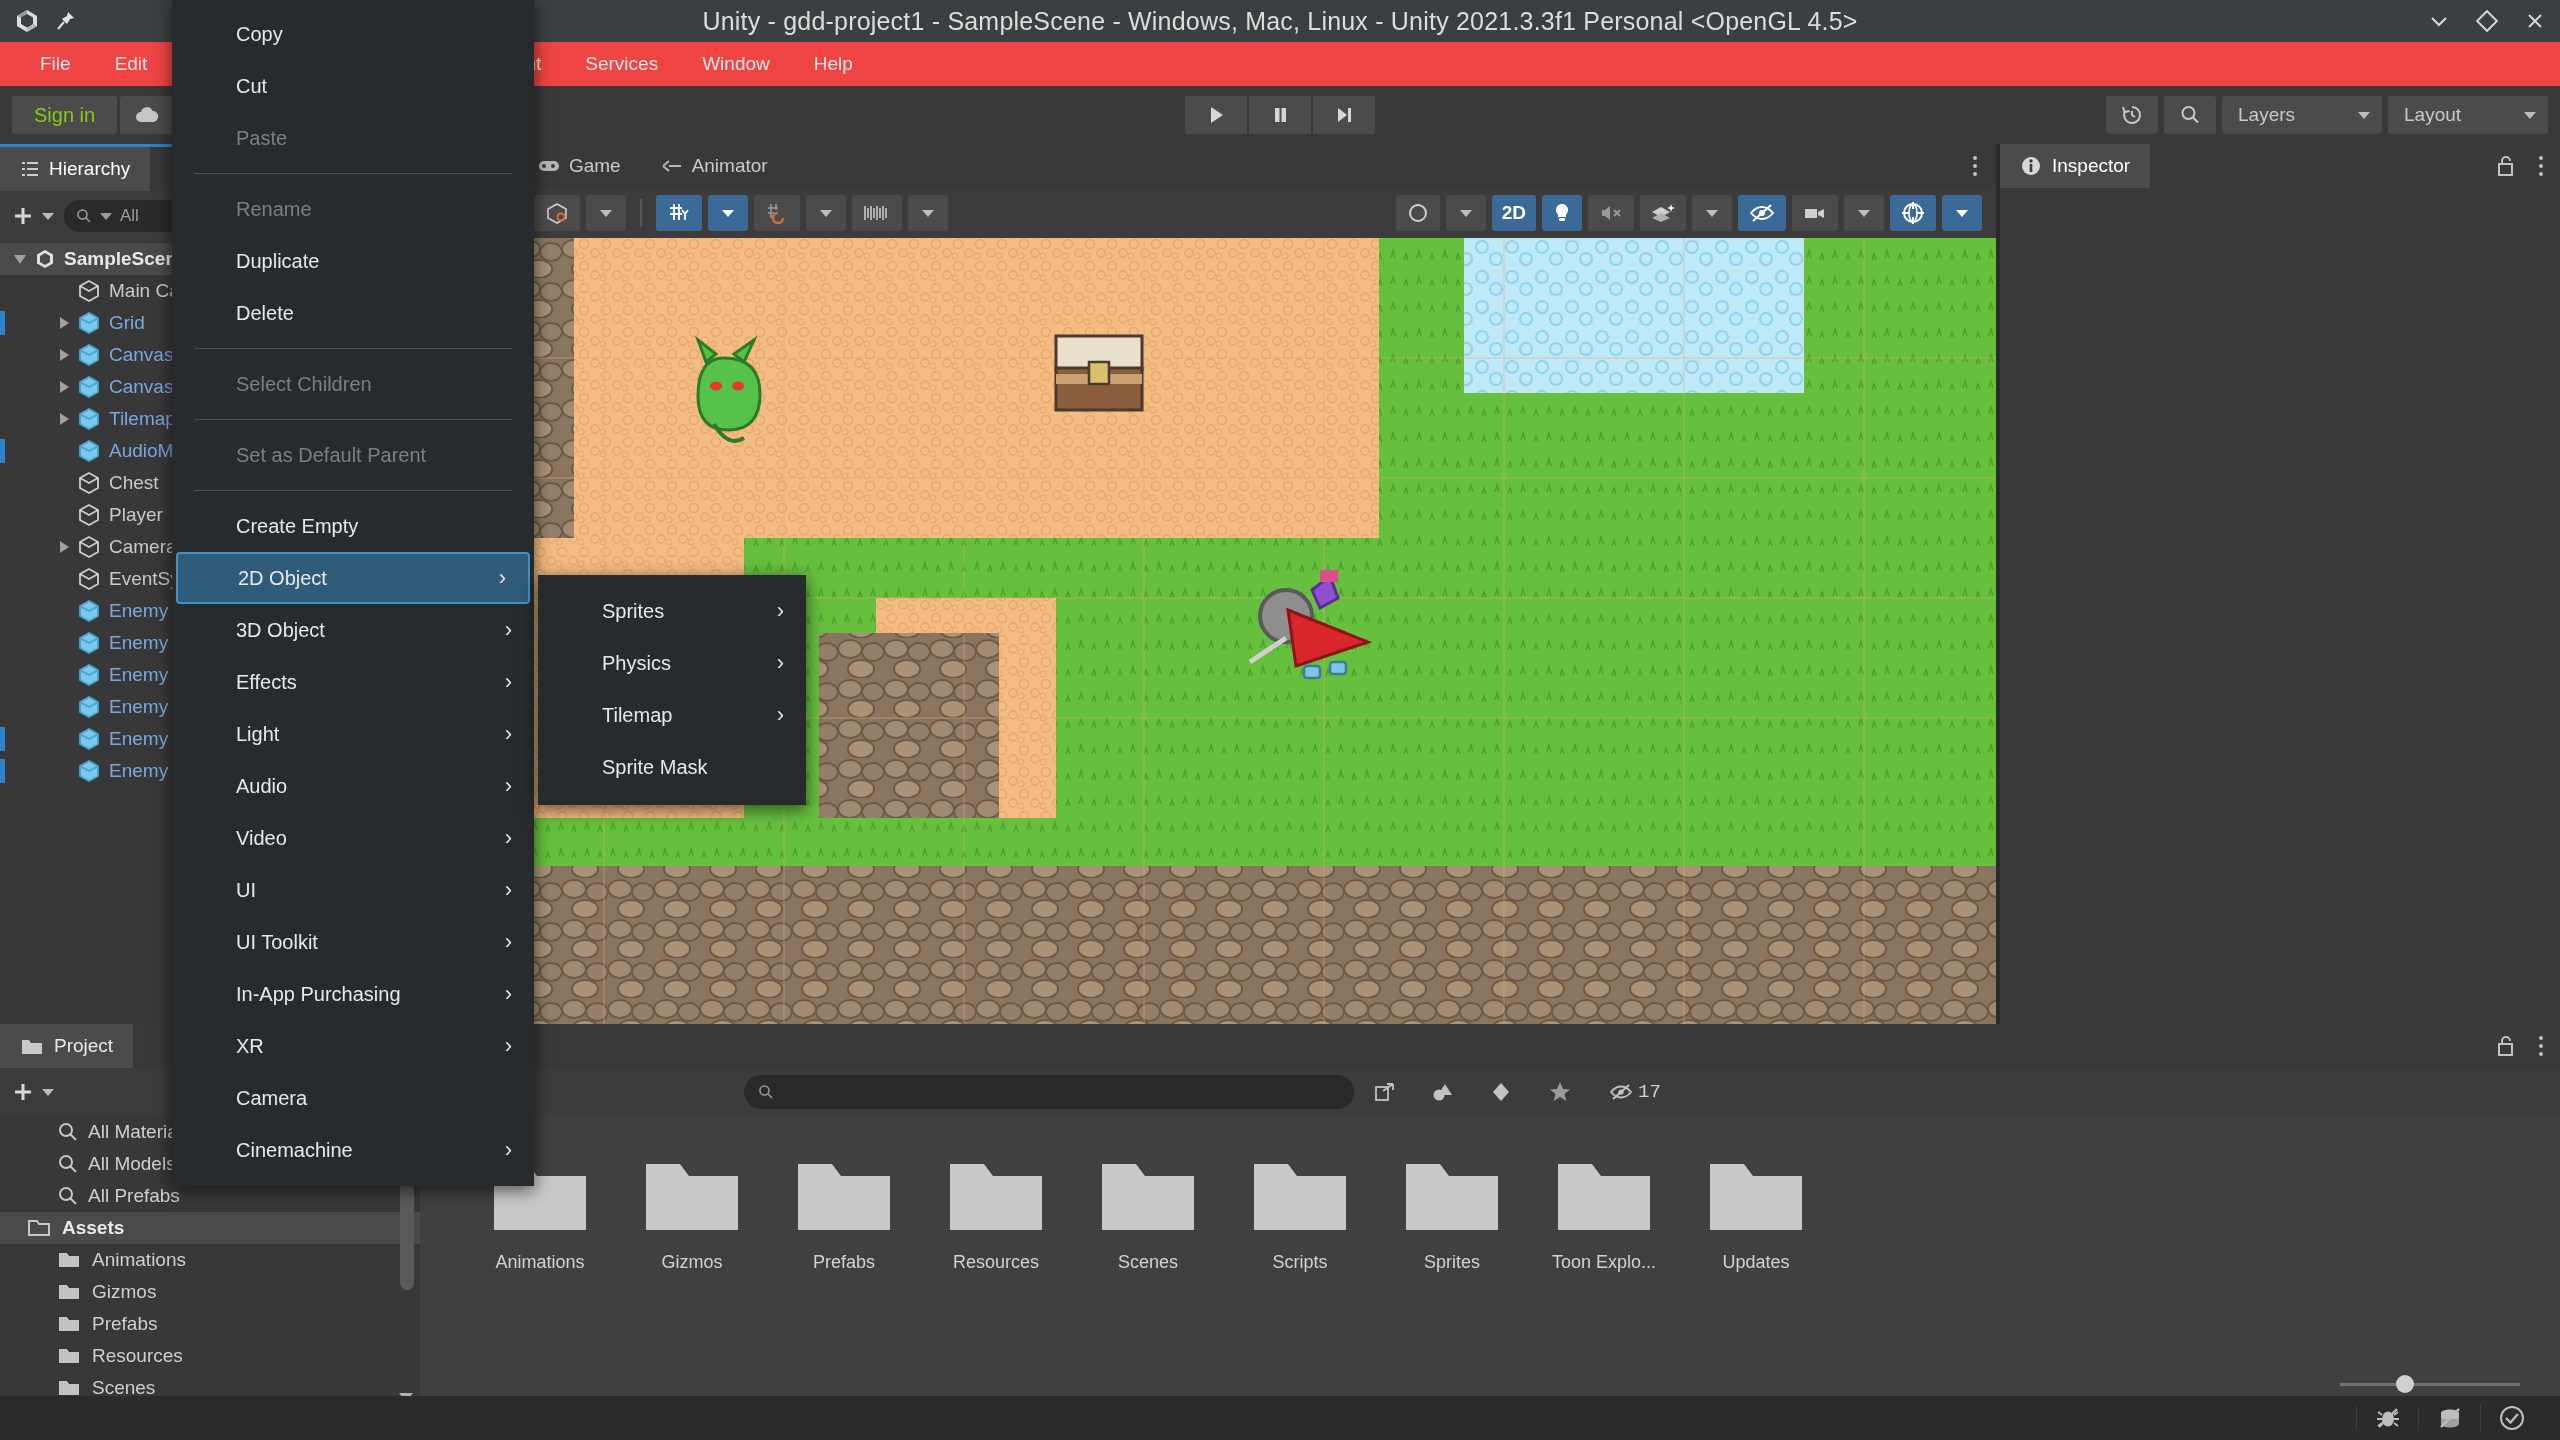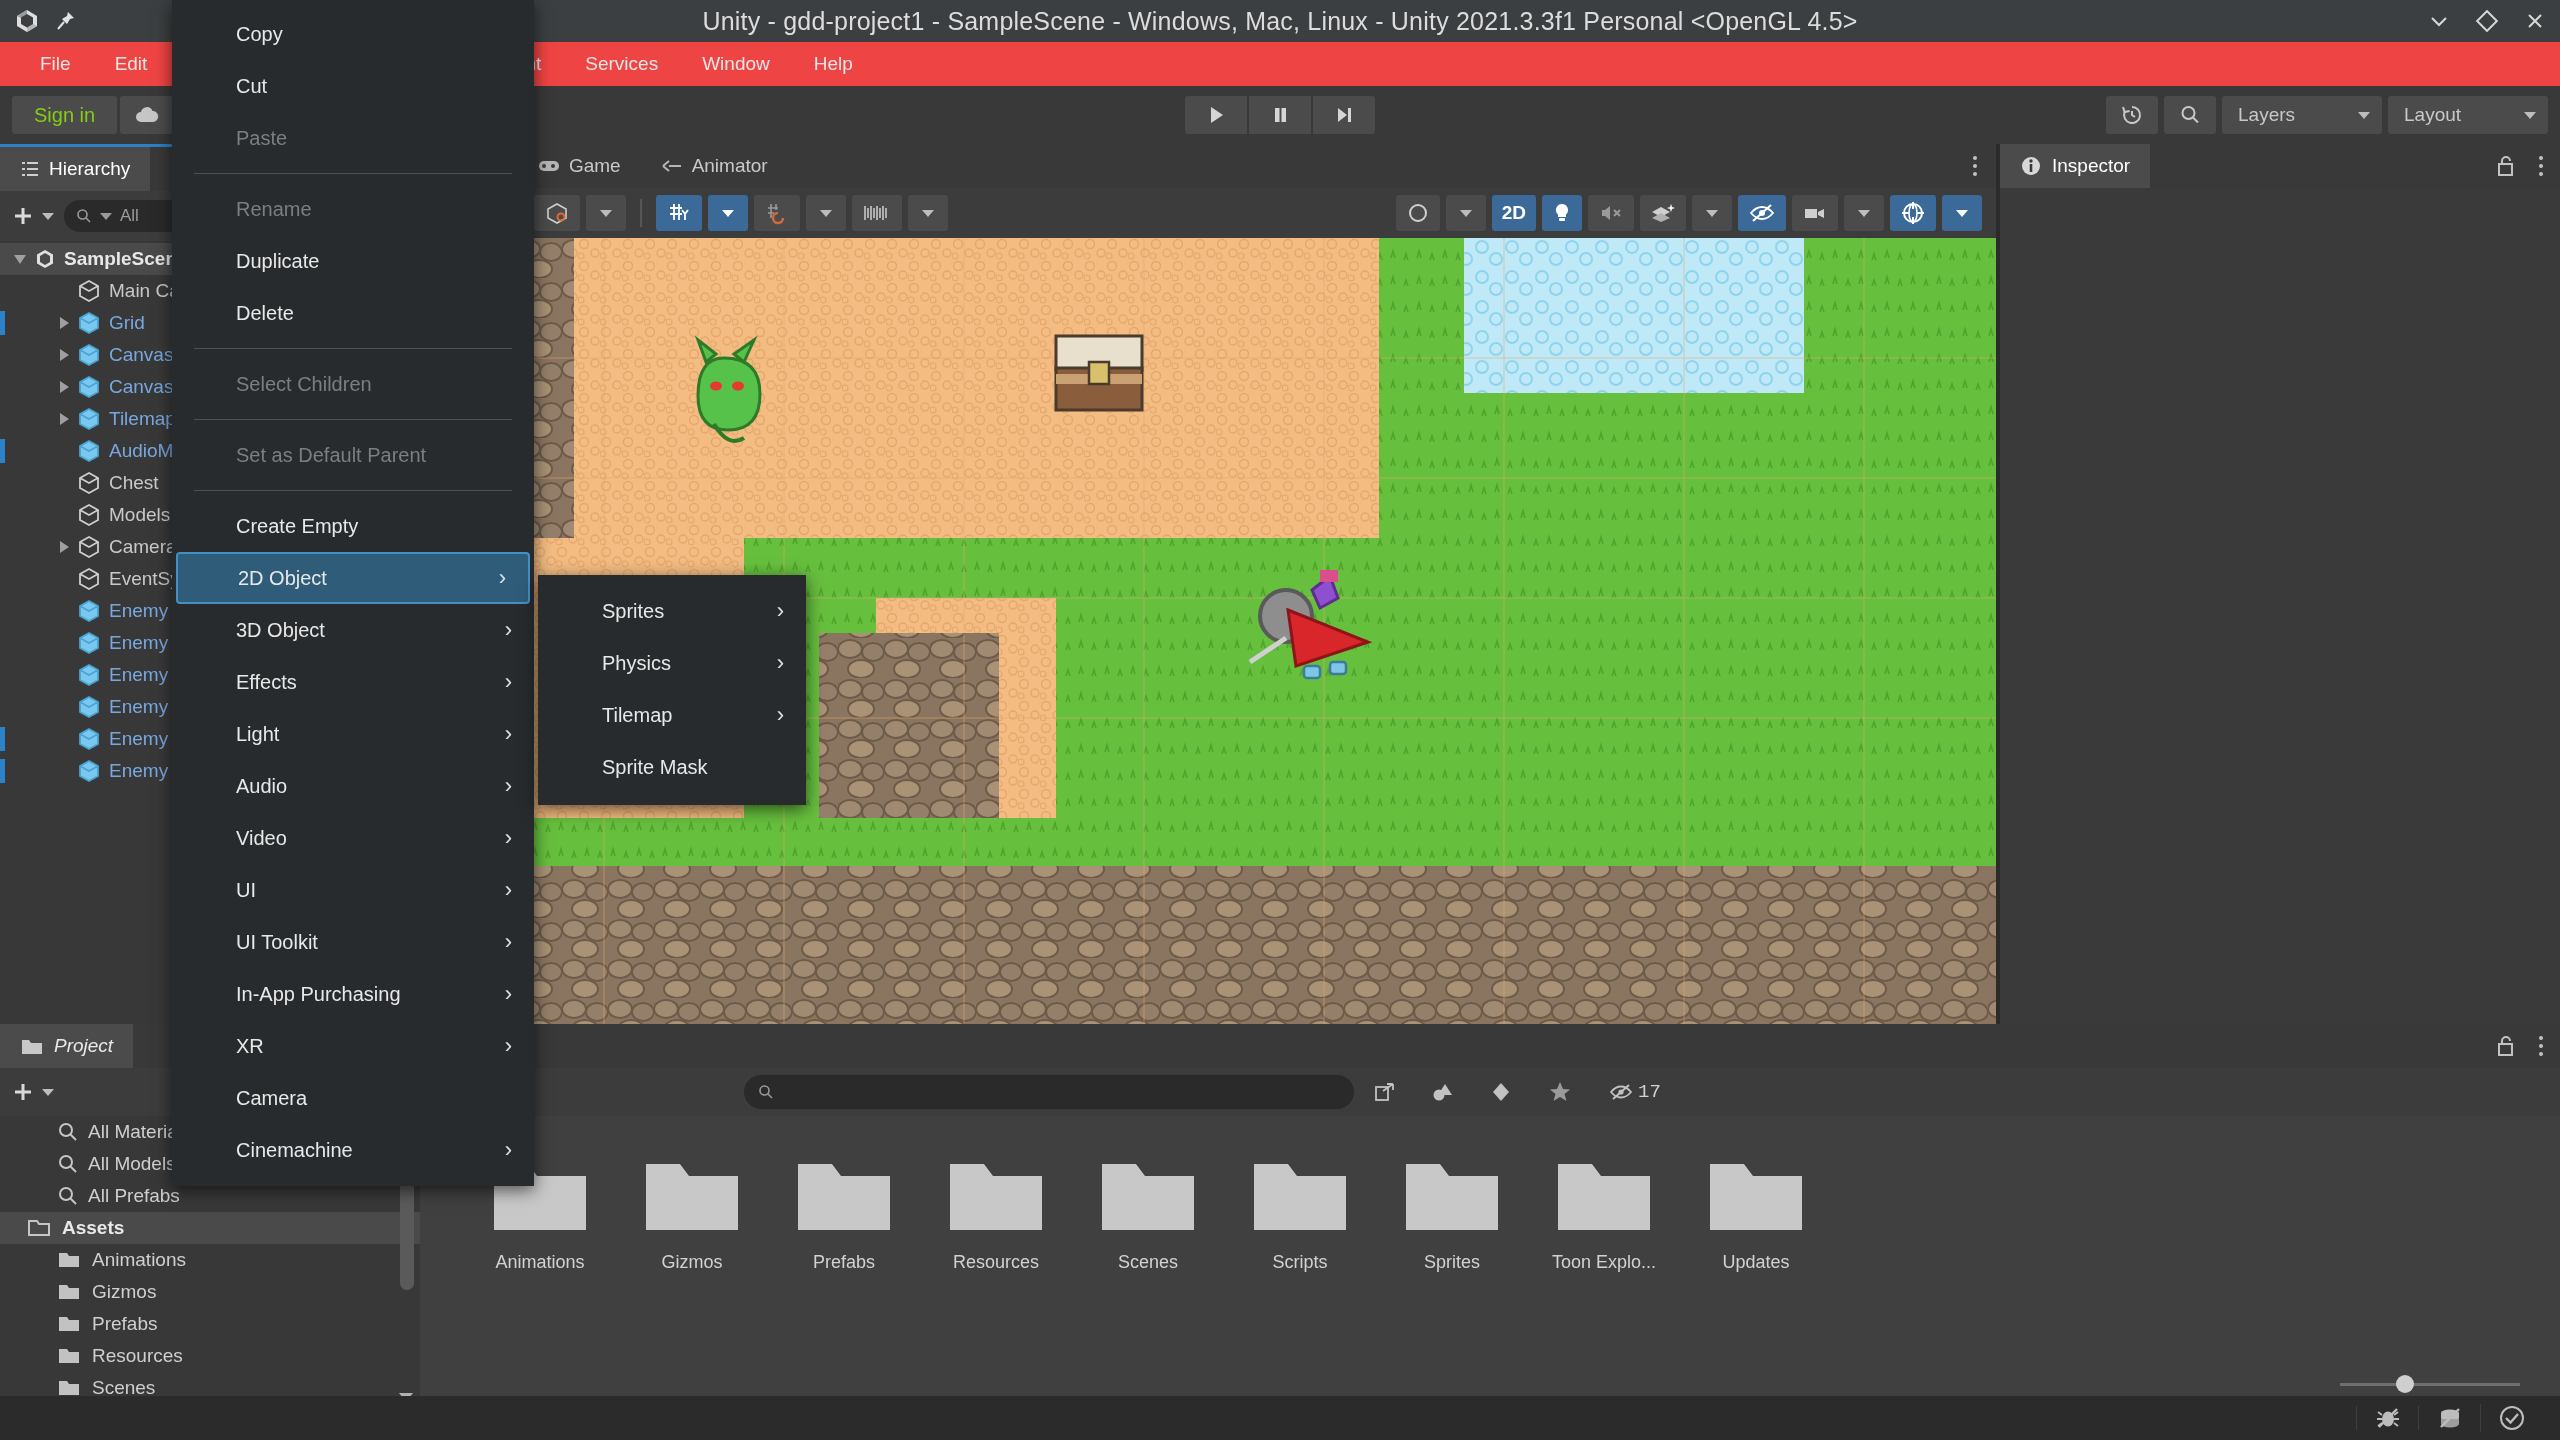--- a/index.html
+++ b/index.html
@@ -107,21 +107,21 @@
   
   .inspector { position:absolute; left:2000px; top:144px; width:560px; height:880px; background:#84cc16; }
   .insp-head { height:44px; background:#393939; display:flex; align-items:center; position:relative; }
   .insp-tab { height:44px; display:flex; align-items:center; gap:10px; padding:0 20px; background:#4b4b4b; font-size:19px; color:#fff; }
   .insp-icons { position:absolute; right:16px; display:flex; align-items:center; gap:22px; }
   .insp-body { height:836px; background:#3a3a3a; }
 
   
   .project { position:absolute; left:0; top:1024px; width:2560px; height:388px; background:#383838; }
   .proj-head { height:44px; background:#393939; display:flex; align-items:center; position:relative; }
-  .proj-tab { height:44px; display:flex; align-items:center; gap:10px; padding:0 20px; background:#4b4b4b; font-size:19px; color:#e9e9e9;font-style:italic; }
+  .proj-tab { height:44px; display:flex; align-items:center; gap:10px; padding:0 20px; background:#4b4b4b; font-size:19px; color:#e9e9e9; }
   .proj-icons { position:absolute; right:16px; display:flex; align-items:center; gap:22px; }
   .proj-toolbar { height:48px; background:#3c3c3c; display:flex; align-items:center; padding:0 10px; gap:10px; }
   .proj-split { display:flex; height:296px; }
   .proj-tree { width:420px; background:#383838; position:relative; overflow:hidden; }
   .tree-row { height:32px; display:flex; align-items:center; gap:9px; padding-left:18px; font-size:19px; color:#cfcfcf; white-space:nowrap;}
   .tree-row.sel { background:#4a4a4a; font-weight:bold; color:#e8e8e8; }
   .proj-grid {
     flex:1; background:#404040; position:relative;
     display:flex; flex-wrap:wrap; align-content:flex-start; padding:36px 0 0 44px; gap:0;
   }
@@ -371,21 +371,21 @@
           </svg>
           <span class="hier-label grey">Chest</span>
         </div>
         <div class="hier-row" style="position: relative;">
           <span style="width:38px"></span>
           <span class="tri-spacer"></span>
           <svg width="24" height="24" viewBox="0 0 24 24">
             <polygon points="12,2 21,7 21,17 12,22 3,17 3,7" fill="none" stroke="#cfcfcf" stroke-width="1.8"></polygon>
             <polyline points="3,7 12,12 21,7 M12,12 L12,22" fill="none" stroke="#cfcfcf" stroke-width="1.6"></polyline>
           </svg>
-          <span class="hier-label grey">Models</span>
+          <span class="hier-label grey">Player</span>
         </div>
         <div class="hier-row" style="position: relative;">
           <span style="width:38px"></span>
           <span class="tri"></span>
           <svg width="24" height="24" viewBox="0 0 24 24">
             <polygon points="12,2 21,7 21,17 12,22 3,17 3,7" fill="none" stroke="#cfcfcf" stroke-width="1.8"></polygon>
             <polyline points="3,7 12,12 21,7 M12,12 L12,22" fill="none" stroke="#cfcfcf" stroke-width="1.6"></polyline>
           </svg>
           <span class="hier-label grey">Camera</span>
         </div>

